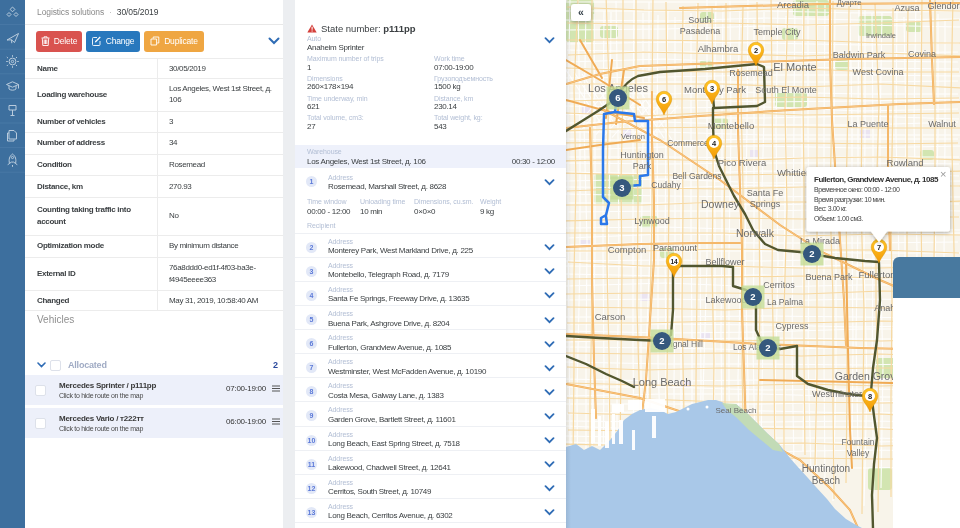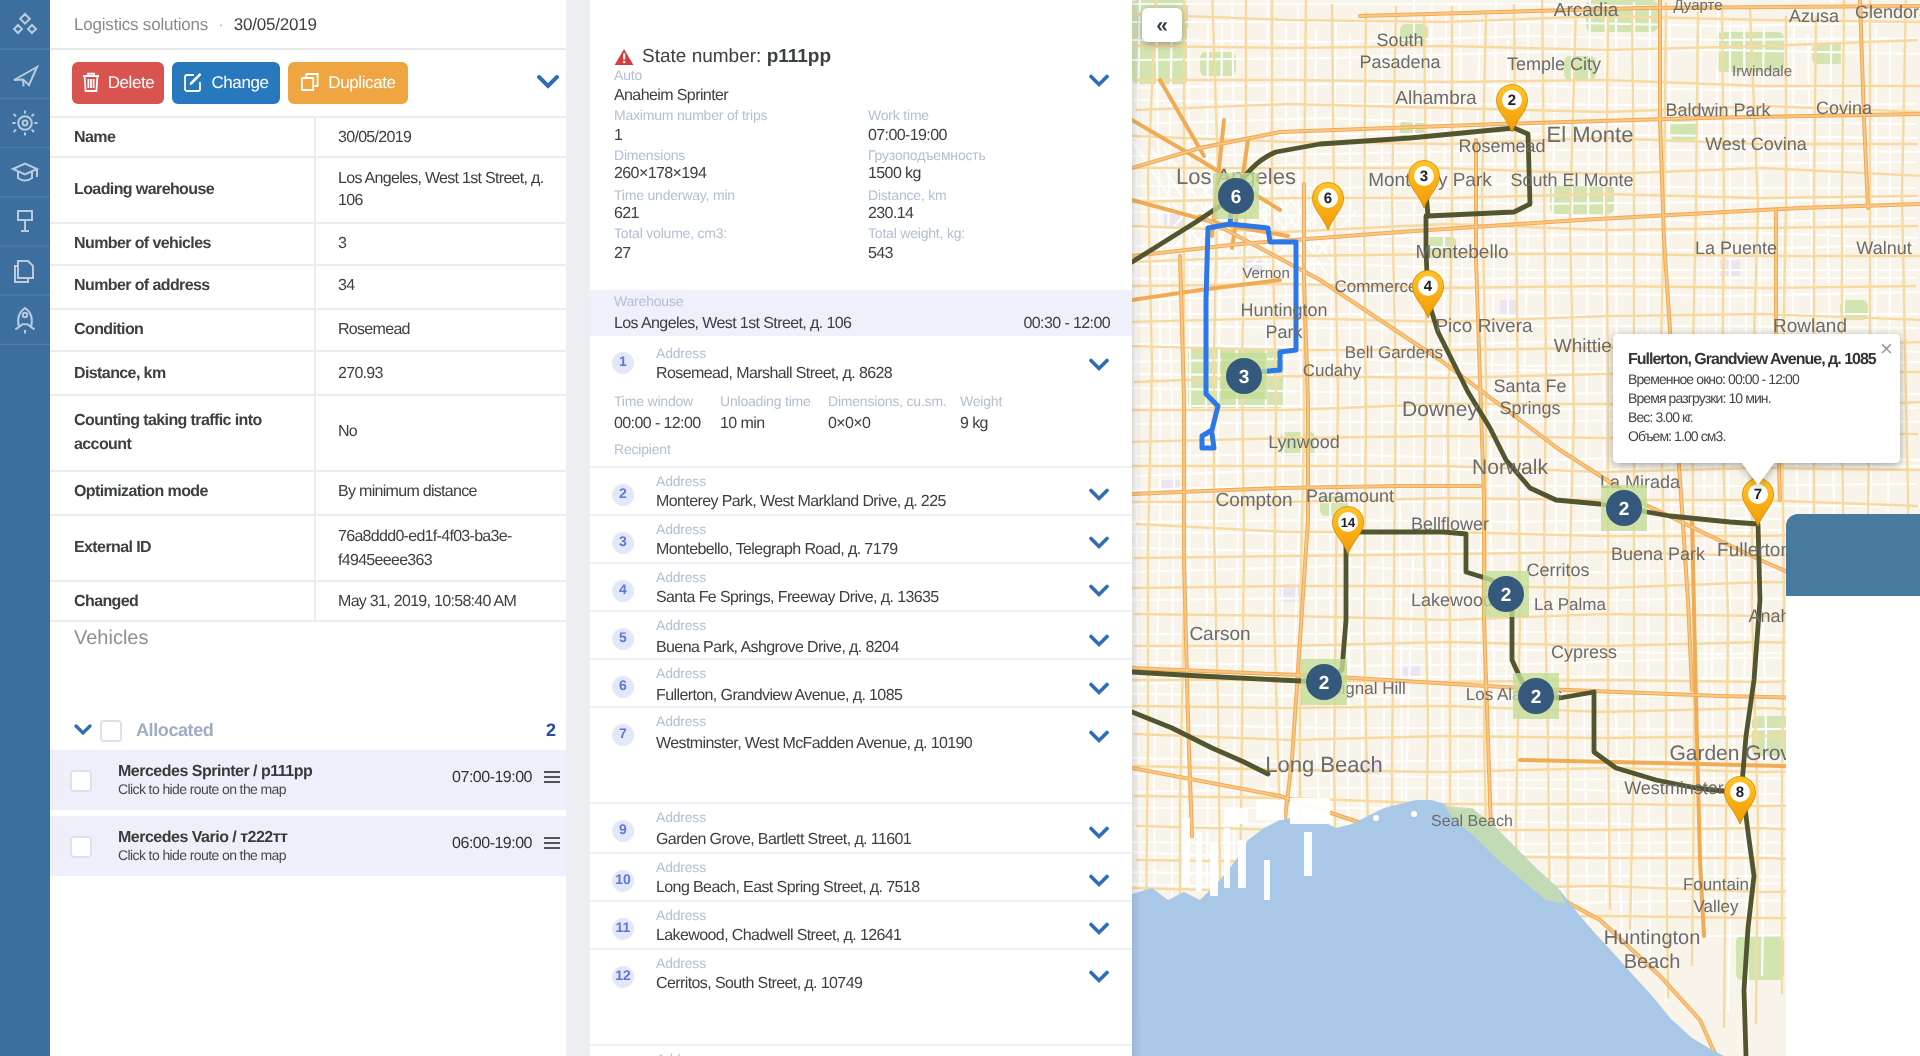--- a/index.html
+++ b/index.html
@@ -236,20 +236,28 @@
         </svg>
 </div>
 <div class="arow" style="top:337.2px">
 <div class="badge" style="left:11px;top:8px">7</div>
 <div class="lab" style="left:33px;top:4px">Address</div>
 <div class="val" style="left:33px;top:12.5px">Westminster, West McFadden Avenue, д. 10190</div>
 <svg style="position:absolute;left:249px;top:10.5px" width="11" height="7" viewBox="0 0 11 7">
           <path d="M1.5,1.2 L5.5,5.2 L9.5,1.2" stroke="#2f6cb5" stroke-width="1.8" fill="none" stroke-linecap="round"></path>
         </svg>
 </div>
+<div class="arow" style="top:361.3px">
+<div class="badge" style="left:11px;top:8px">8</div>
+<div class="lab" style="left:33px;top:4px">Address</div>
+<div class="val" style="left:33px;top:12.5px">Costa Mesa, Galway Lane, д. 1383</div>
+<svg style="position:absolute;left:249px;top:10.5px" width="11" height="7" viewBox="0 0 11 7">
+          <path d="M1.5,1.2 L5.5,5.2 L9.5,1.2" stroke="#2f6cb5" stroke-width="1.8" fill="none" stroke-linecap="round"></path>
+        </svg>
+</div>
 <div class="arow" style="top:385.4px">
 <div class="badge" style="left:11px;top:8px">9</div>
 <div class="lab" style="left:33px;top:4px">Address</div>
 <div class="val" style="left:33px;top:12.5px">Garden Grove, Bartlett Street, д. 11601</div>
 <svg style="position:absolute;left:249px;top:10.5px" width="11" height="7" viewBox="0 0 11 7">
           <path d="M1.5,1.2 L5.5,5.2 L9.5,1.2" stroke="#2f6cb5" stroke-width="1.8" fill="none" stroke-linecap="round"></path>
         </svg>
 </div>
 <div class="arow" style="top:409.5px">
 <div class="badge" style="left:11px;top:8px">10</div>
@@ -264,20 +272,28 @@
 <div class="lab" style="left:33px;top:4px">Address</div>
 <div class="val" style="left:33px;top:12.5px">Lakewood, Chadwell Street, д. 12641</div>
 <svg style="position:absolute;left:249px;top:10.5px" width="11" height="7" viewBox="0 0 11 7">
           <path d="M1.5,1.2 L5.5,5.2 L9.5,1.2" stroke="#2f6cb5" stroke-width="1.8" fill="none" stroke-linecap="round"></path>
         </svg>
 </div>
 <div class="arow" style="top:457.7px">
 <div class="badge" style="left:11px;top:8px">12</div>
 <div class="lab" style="left:33px;top:4px">Address</div>
 <div class="val" style="left:33px;top:12.5px">Cerritos, South Street, д. 10749</div>
+<svg style="position:absolute;left:249px;top:10.5px" width="11" height="7" viewBox="0 0 11 7">
+          <path d="M1.5,1.2 L5.5,5.2 L9.5,1.2" stroke="#2f6cb5" stroke-width="1.8" fill="none" stroke-linecap="round"></path>
+        </svg>
+</div>
+<div class="arow" style="top:481.8px">
+<div class="badge" style="left:11px;top:8px">13</div>
+<div class="lab" style="left:33px;top:4px">Address</div>
+<div class="val" style="left:33px;top:12.5px">Long Beach, Cerritos Avenue, д. 6302</div>
 <svg style="position:absolute;left:249px;top:10.5px" width="11" height="7" viewBox="0 0 11 7">
           <path d="M1.5,1.2 L5.5,5.2 L9.5,1.2" stroke="#2f6cb5" stroke-width="1.8" fill="none" stroke-linecap="round"></path>
         </svg>
 </div>
 <div class="arow" style="top:505.9px">
 <div class="badge" style="left:11px;top:8px">14</div>
 <div class="lab" style="left:33px;top:4px">Address</div>
 <svg style="position:absolute;left:249px;top:10.5px" width="11" height="7" viewBox="0 0 11 7">
           <path d="M1.5,1.2 L5.5,5.2 L9.5,1.2" stroke="#2f6cb5" stroke-width="1.8" fill="none" stroke-linecap="round"></path>
         </svg>

